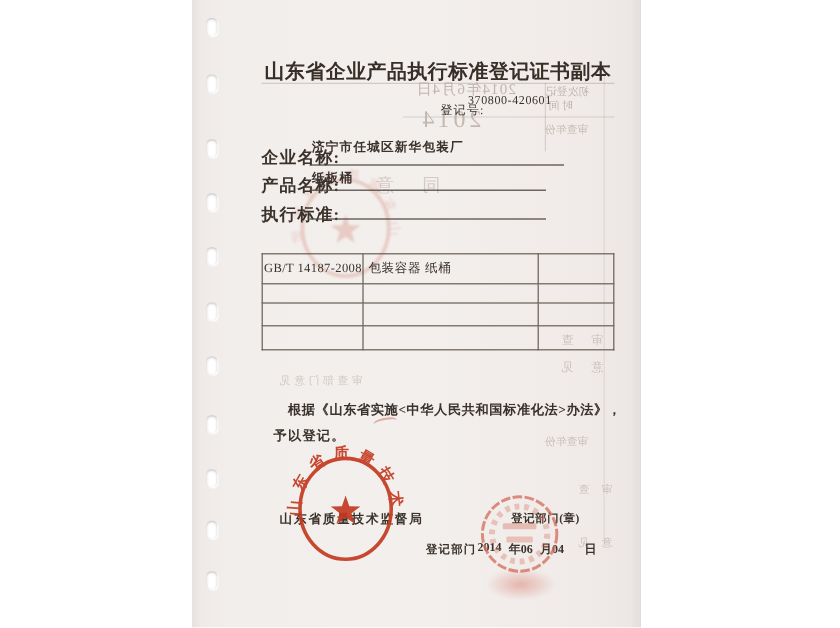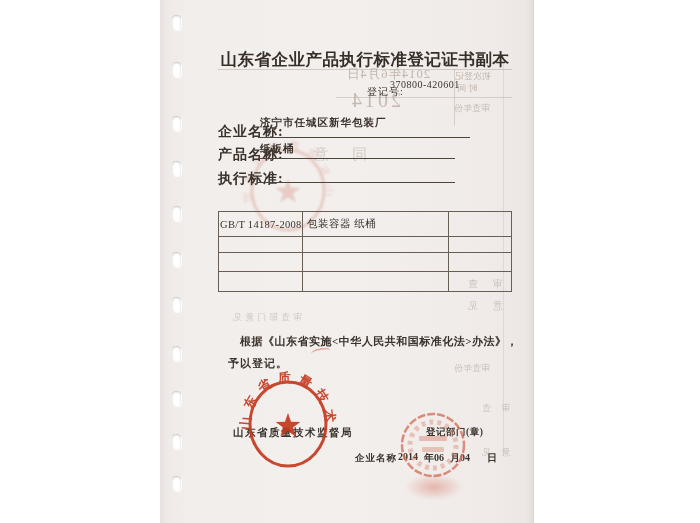--- a/index.html
+++ b/index.html
@@ -183,21 +183,21 @@
   </tbody>
     </table>
 
   <div class="abs body1">根据《山东省实施&lt;中华人民共和国标准化法&gt;办法》，</div>
   <div class="abs body2">予以登记。</div>
 
   <div class="scratch"></div>
 
   <div class="abs issuer">山东省质量技术监督局</div>
   <div class="abs dept">登记部门(章)</div>
-  <div class="abs date-label">企业名称</div>
+  <div class="abs date-label">登记部门</div>
   <div class="ds ds1">2014</div>
   <div class="ds ds2">年06</div>
   <div class="ds ds3">月04</div>
   <div class="ds ds4">日</div>
 
   <svg class="seal-left" width="110" height="120" viewBox="-55 -60 110 120">
     <ellipse rx="38" ry="42" fill="none" stroke="#c43a20" stroke-width="3"></ellipse>
     <path id="arcMain" d="M -36.7 10.9 A 38 42 0 1 1 36.7 10.9" fill="none"></path>
     <text font-size="13" font-weight="bold" fill="#c43a20" letter-spacing="6.5">
       <textPath href="#arcMain" startOffset="5">山东省质量技术监督局</textPath>

